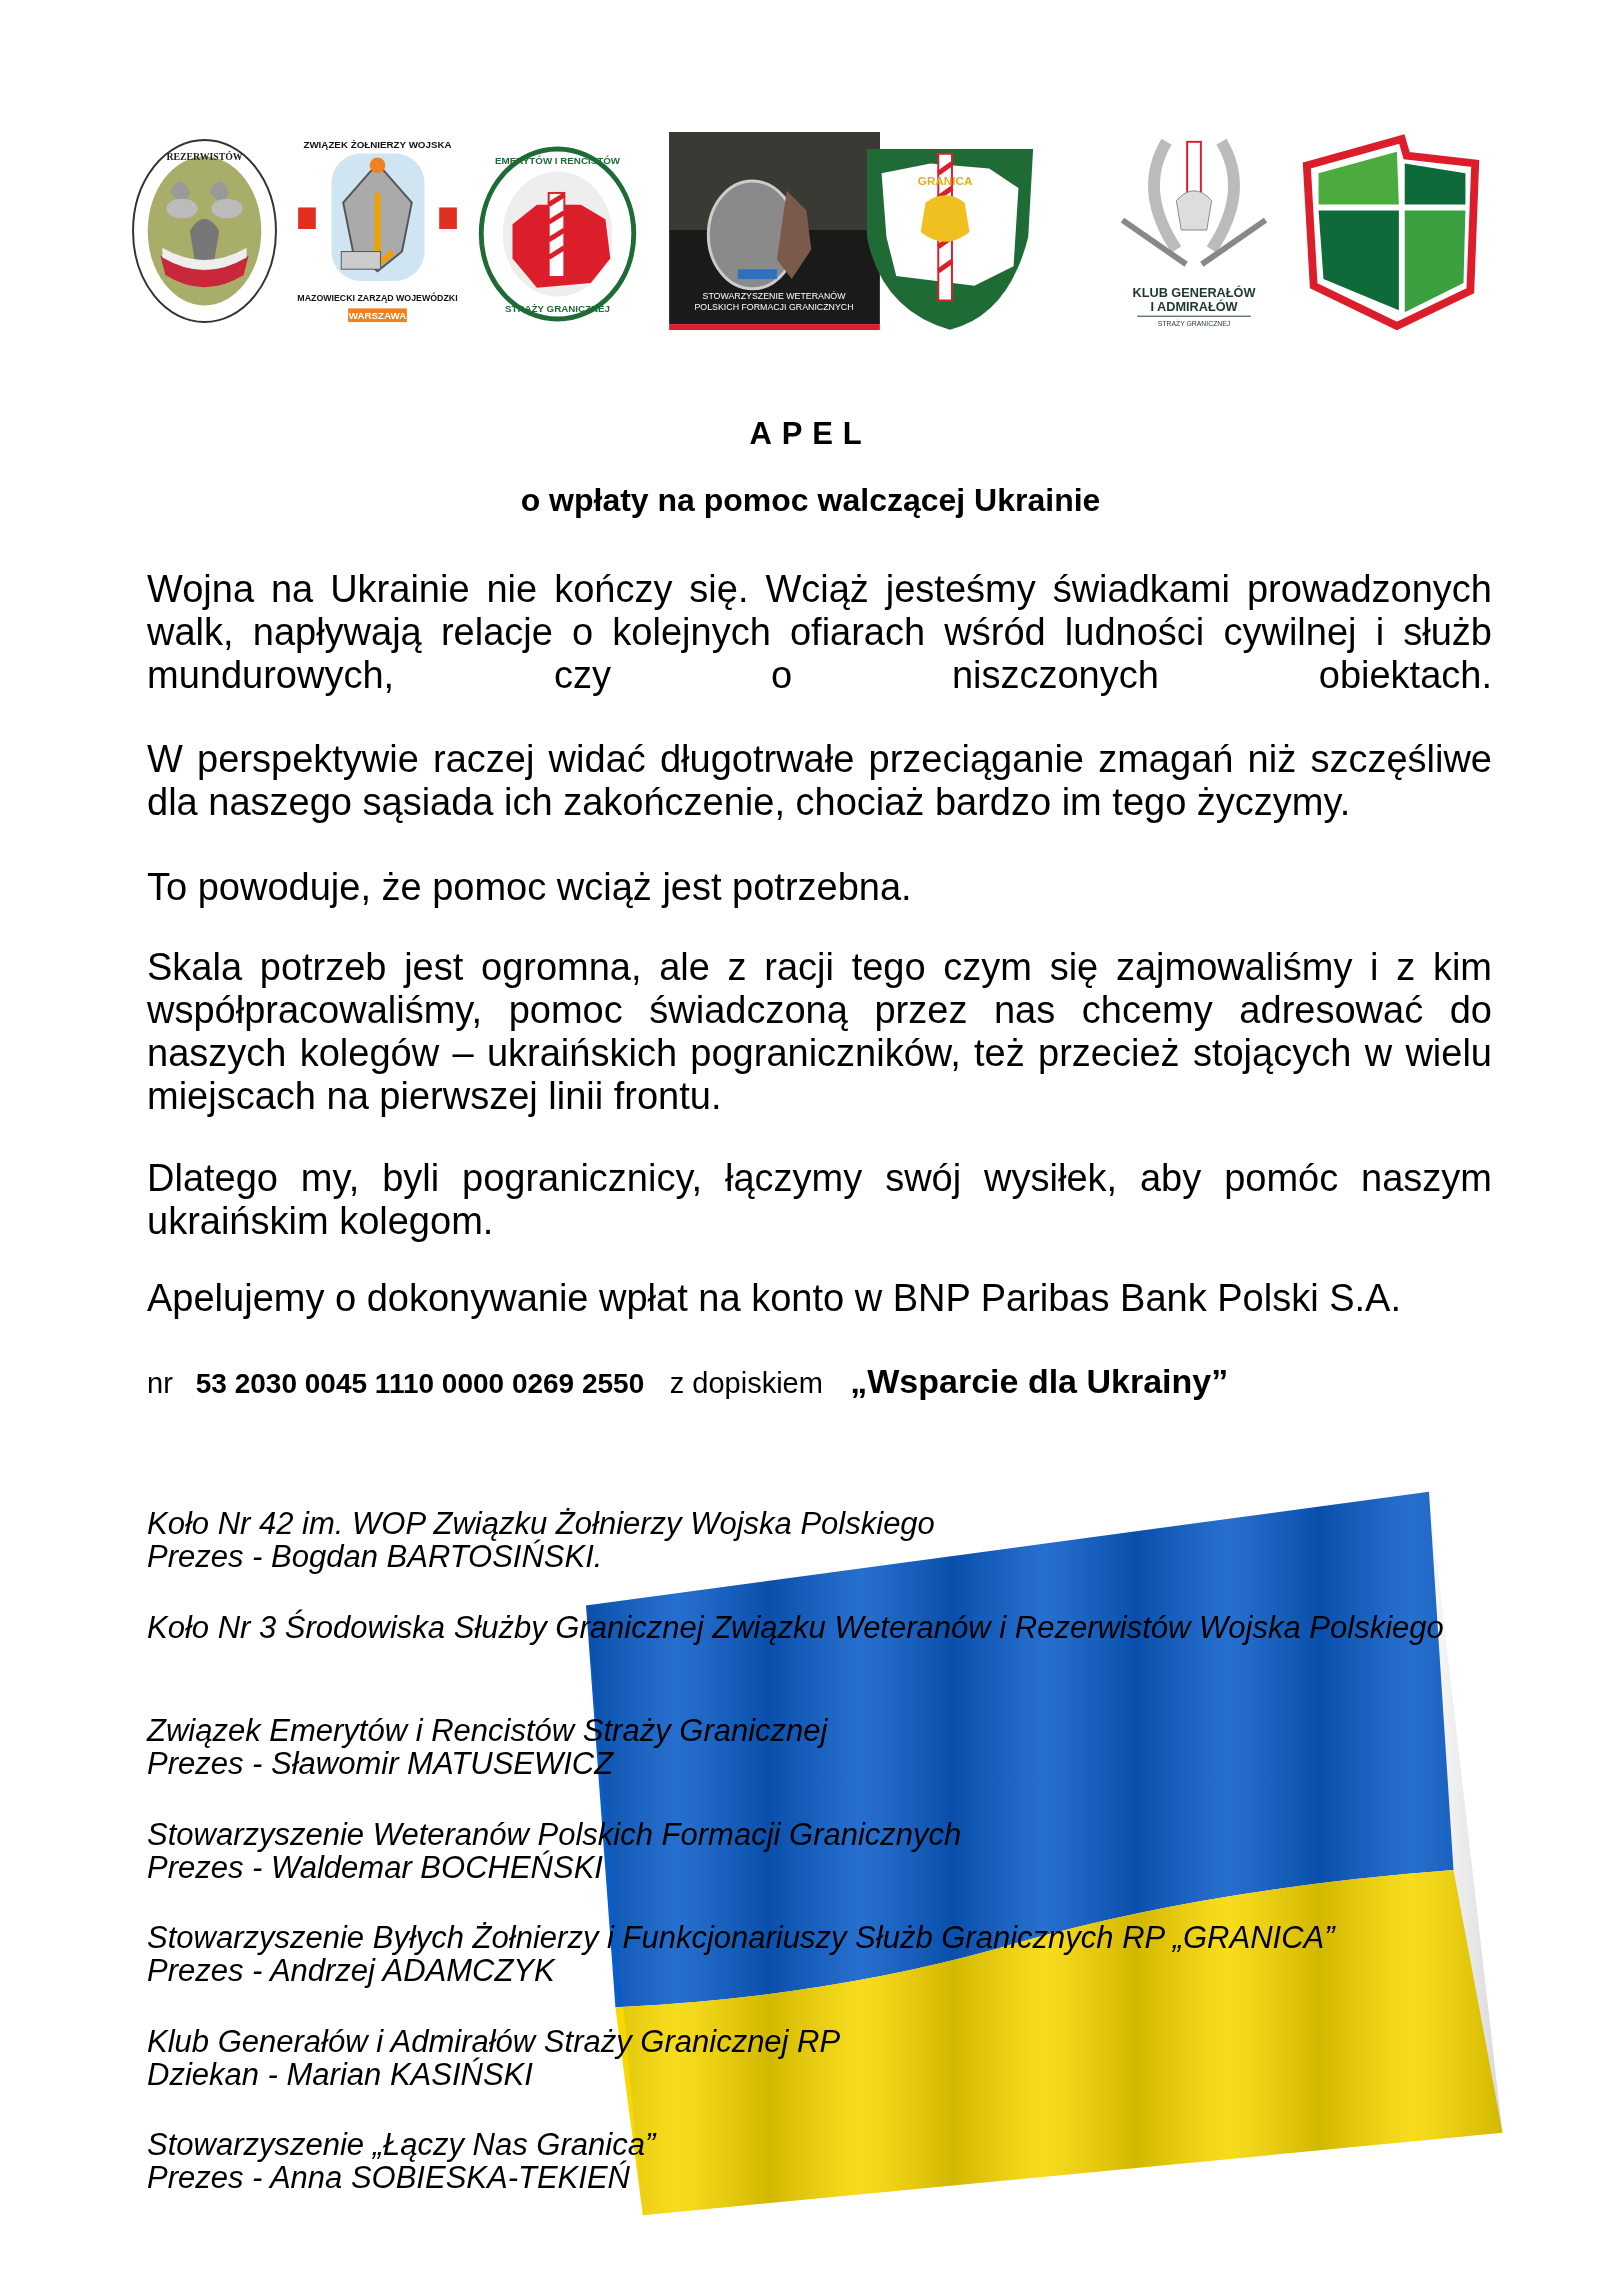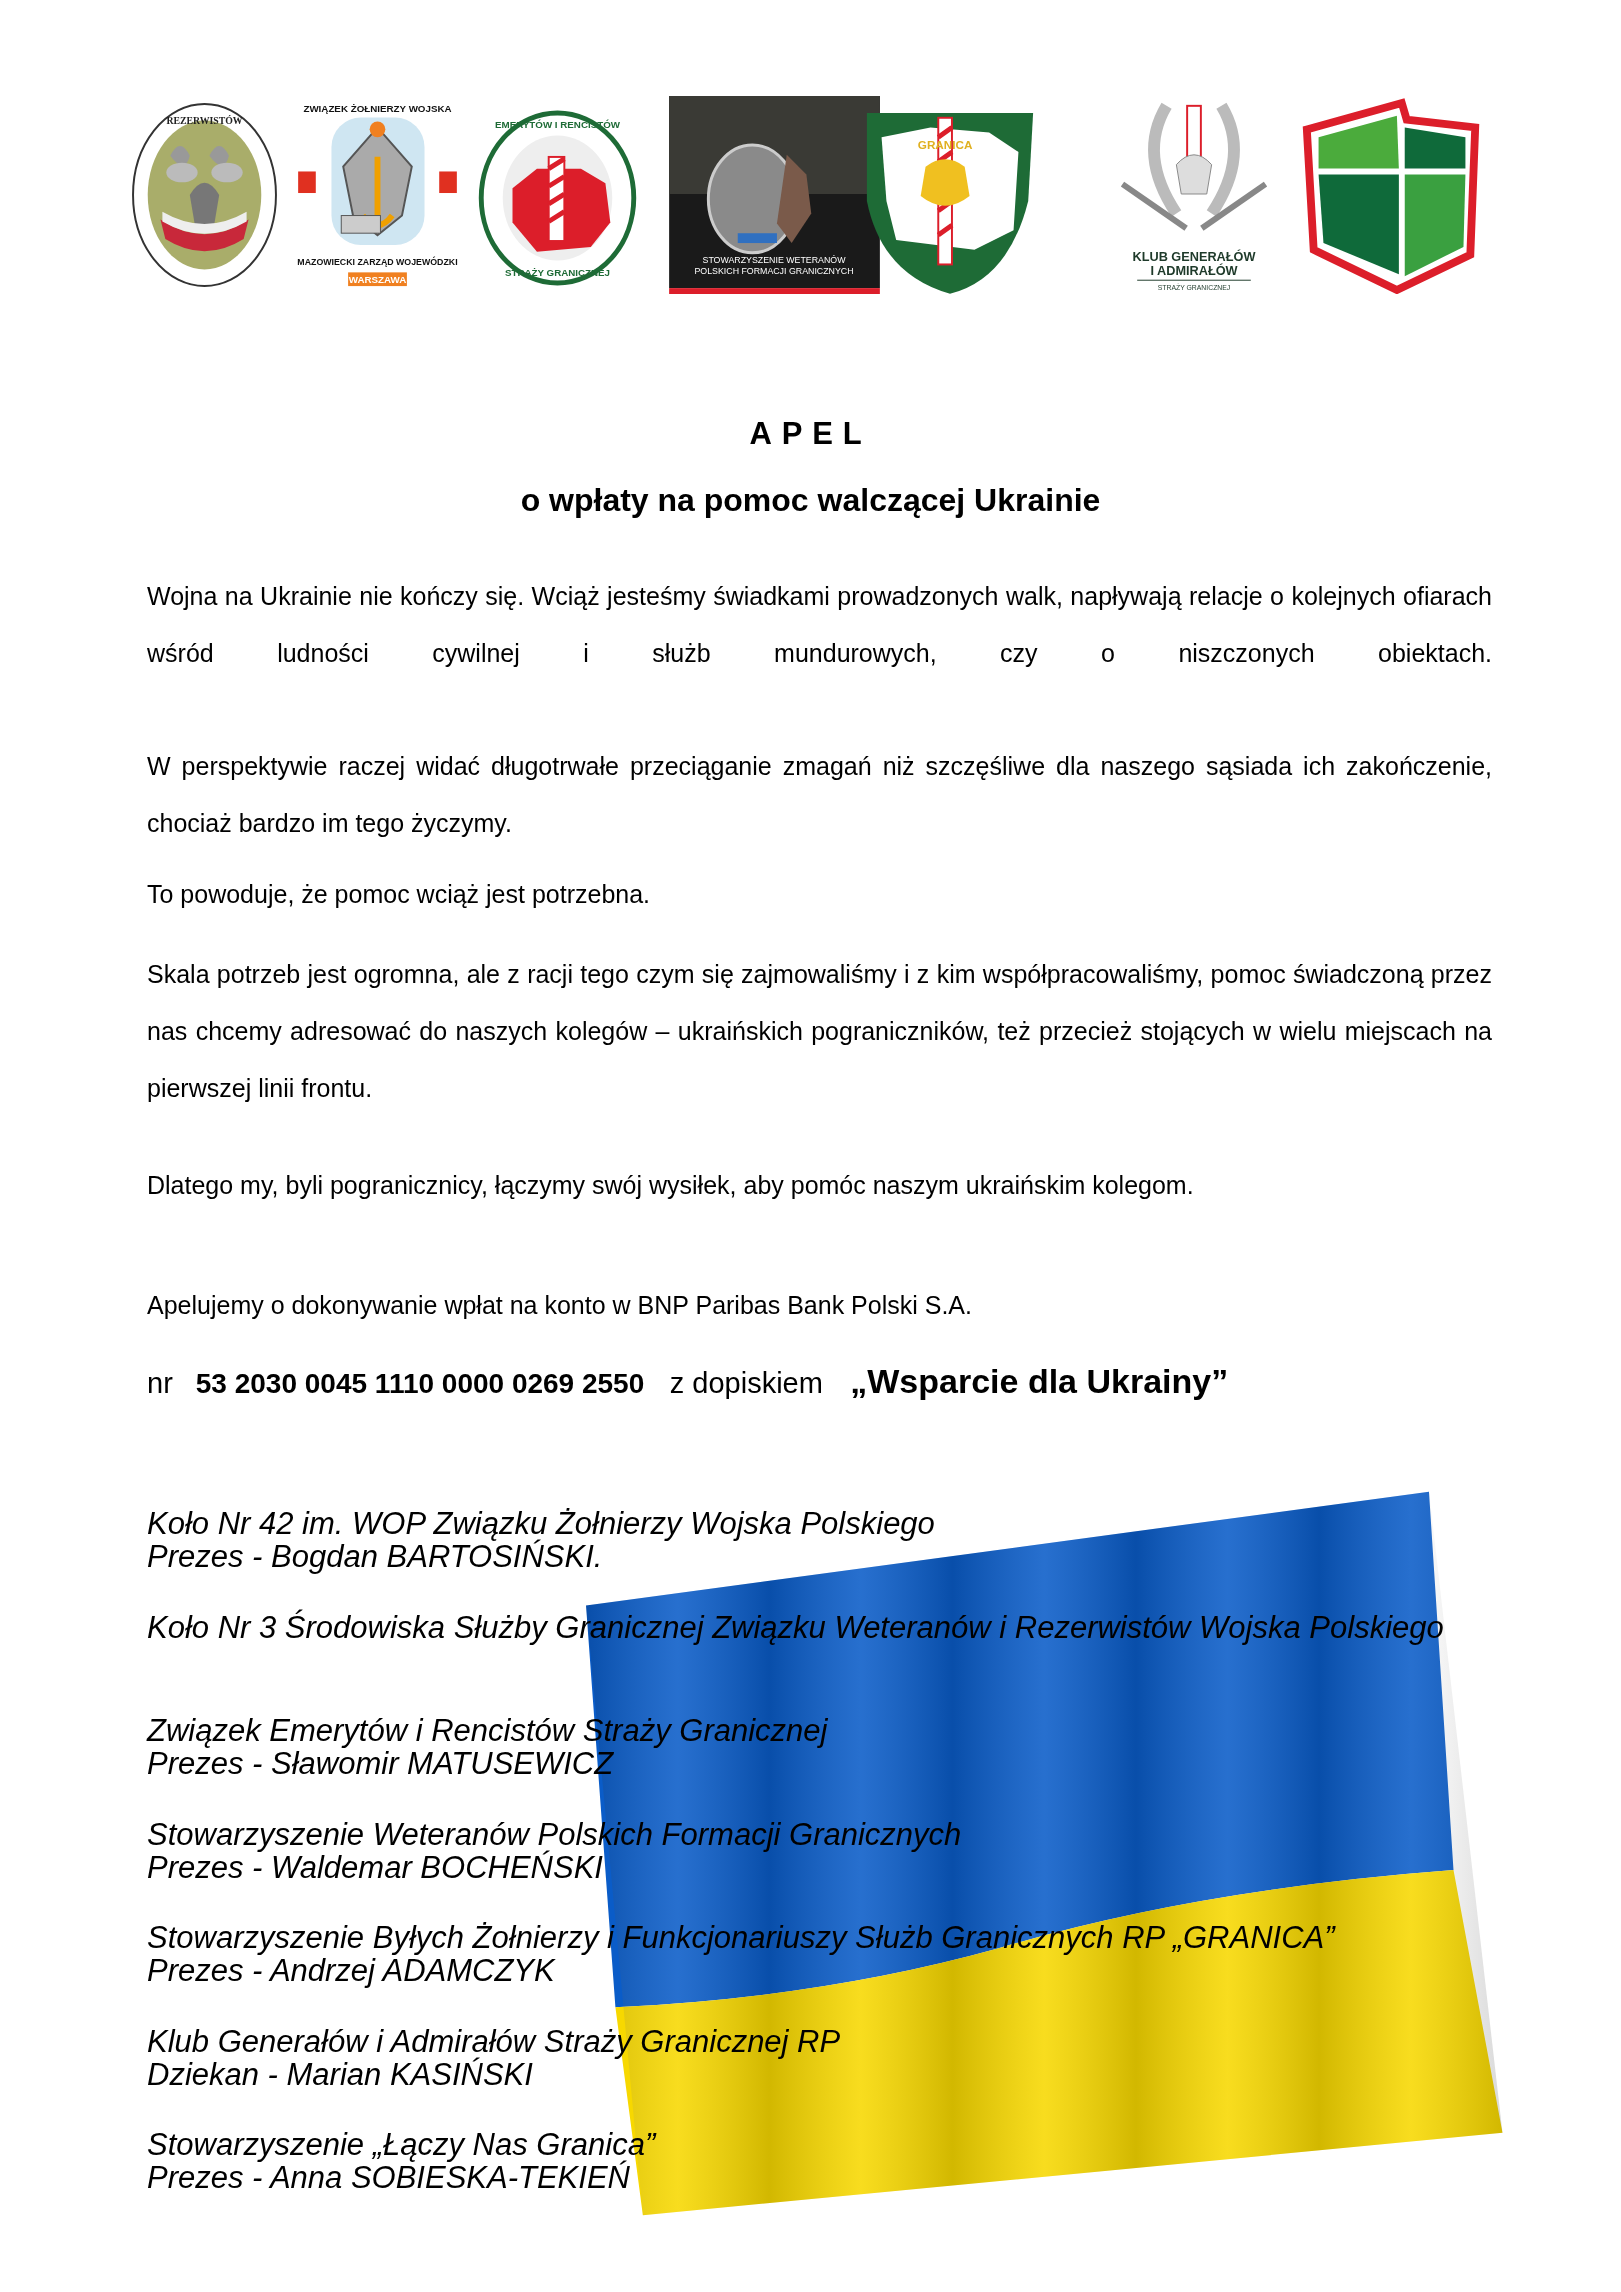--- a/index.html
+++ b/index.html
@@ -1,23 +1,23 @@
 <!DOCTYPE html>
 <html><head>
 <meta charset="utf-8">
 <style>
   html, body { margin:0; padding:0; background:#ffffff; }
   body { width:1621px; height:2293px; position:relative; overflow:hidden;
          font-family:"Liberation Sans", sans-serif; color:#000; }
-  .logo { position:absolute; }
+  .logo { position:absolute;margin-top:36px; }
   .logo svg { display:block; width:100%; height:100%; }
   .title { position:absolute; left:0; width:1621px; text-align:center; font-weight:bold; }
   #apel { top:416px; font-size:31px; letter-spacing:9.8px; }
   #subtitle { top:482px; font-size:32px; }
-  .para { position:absolute; left:147px; width:1345px; font-size:25px; line-height:57px; text-align:justify; }
+  .para { position:absolute; left:147px; width:1345px; font-size:38px; line-height:43px; text-align:justify; }
   .para.last-justify { text-align-last:justify; }
   .account { position:absolute; left:147px; top:1362px; font-size:29px; white-space:nowrap; }
   .account .num { font-weight:bold; font-size:28px; margin-left:23px; }
   .account .mid { margin-left:25.5px; }
   .account .quote { font-weight:bold; font-size:34px; margin-left:27.4px; }
   .flag { position:absolute; left:586px; top:1478px; width:941px; height:745px; }
   .org { position:absolute; left:147px; font-size:31px; font-style:italic; line-height:33px; z-index:2; }
 </style>
 </head>
 <body>

